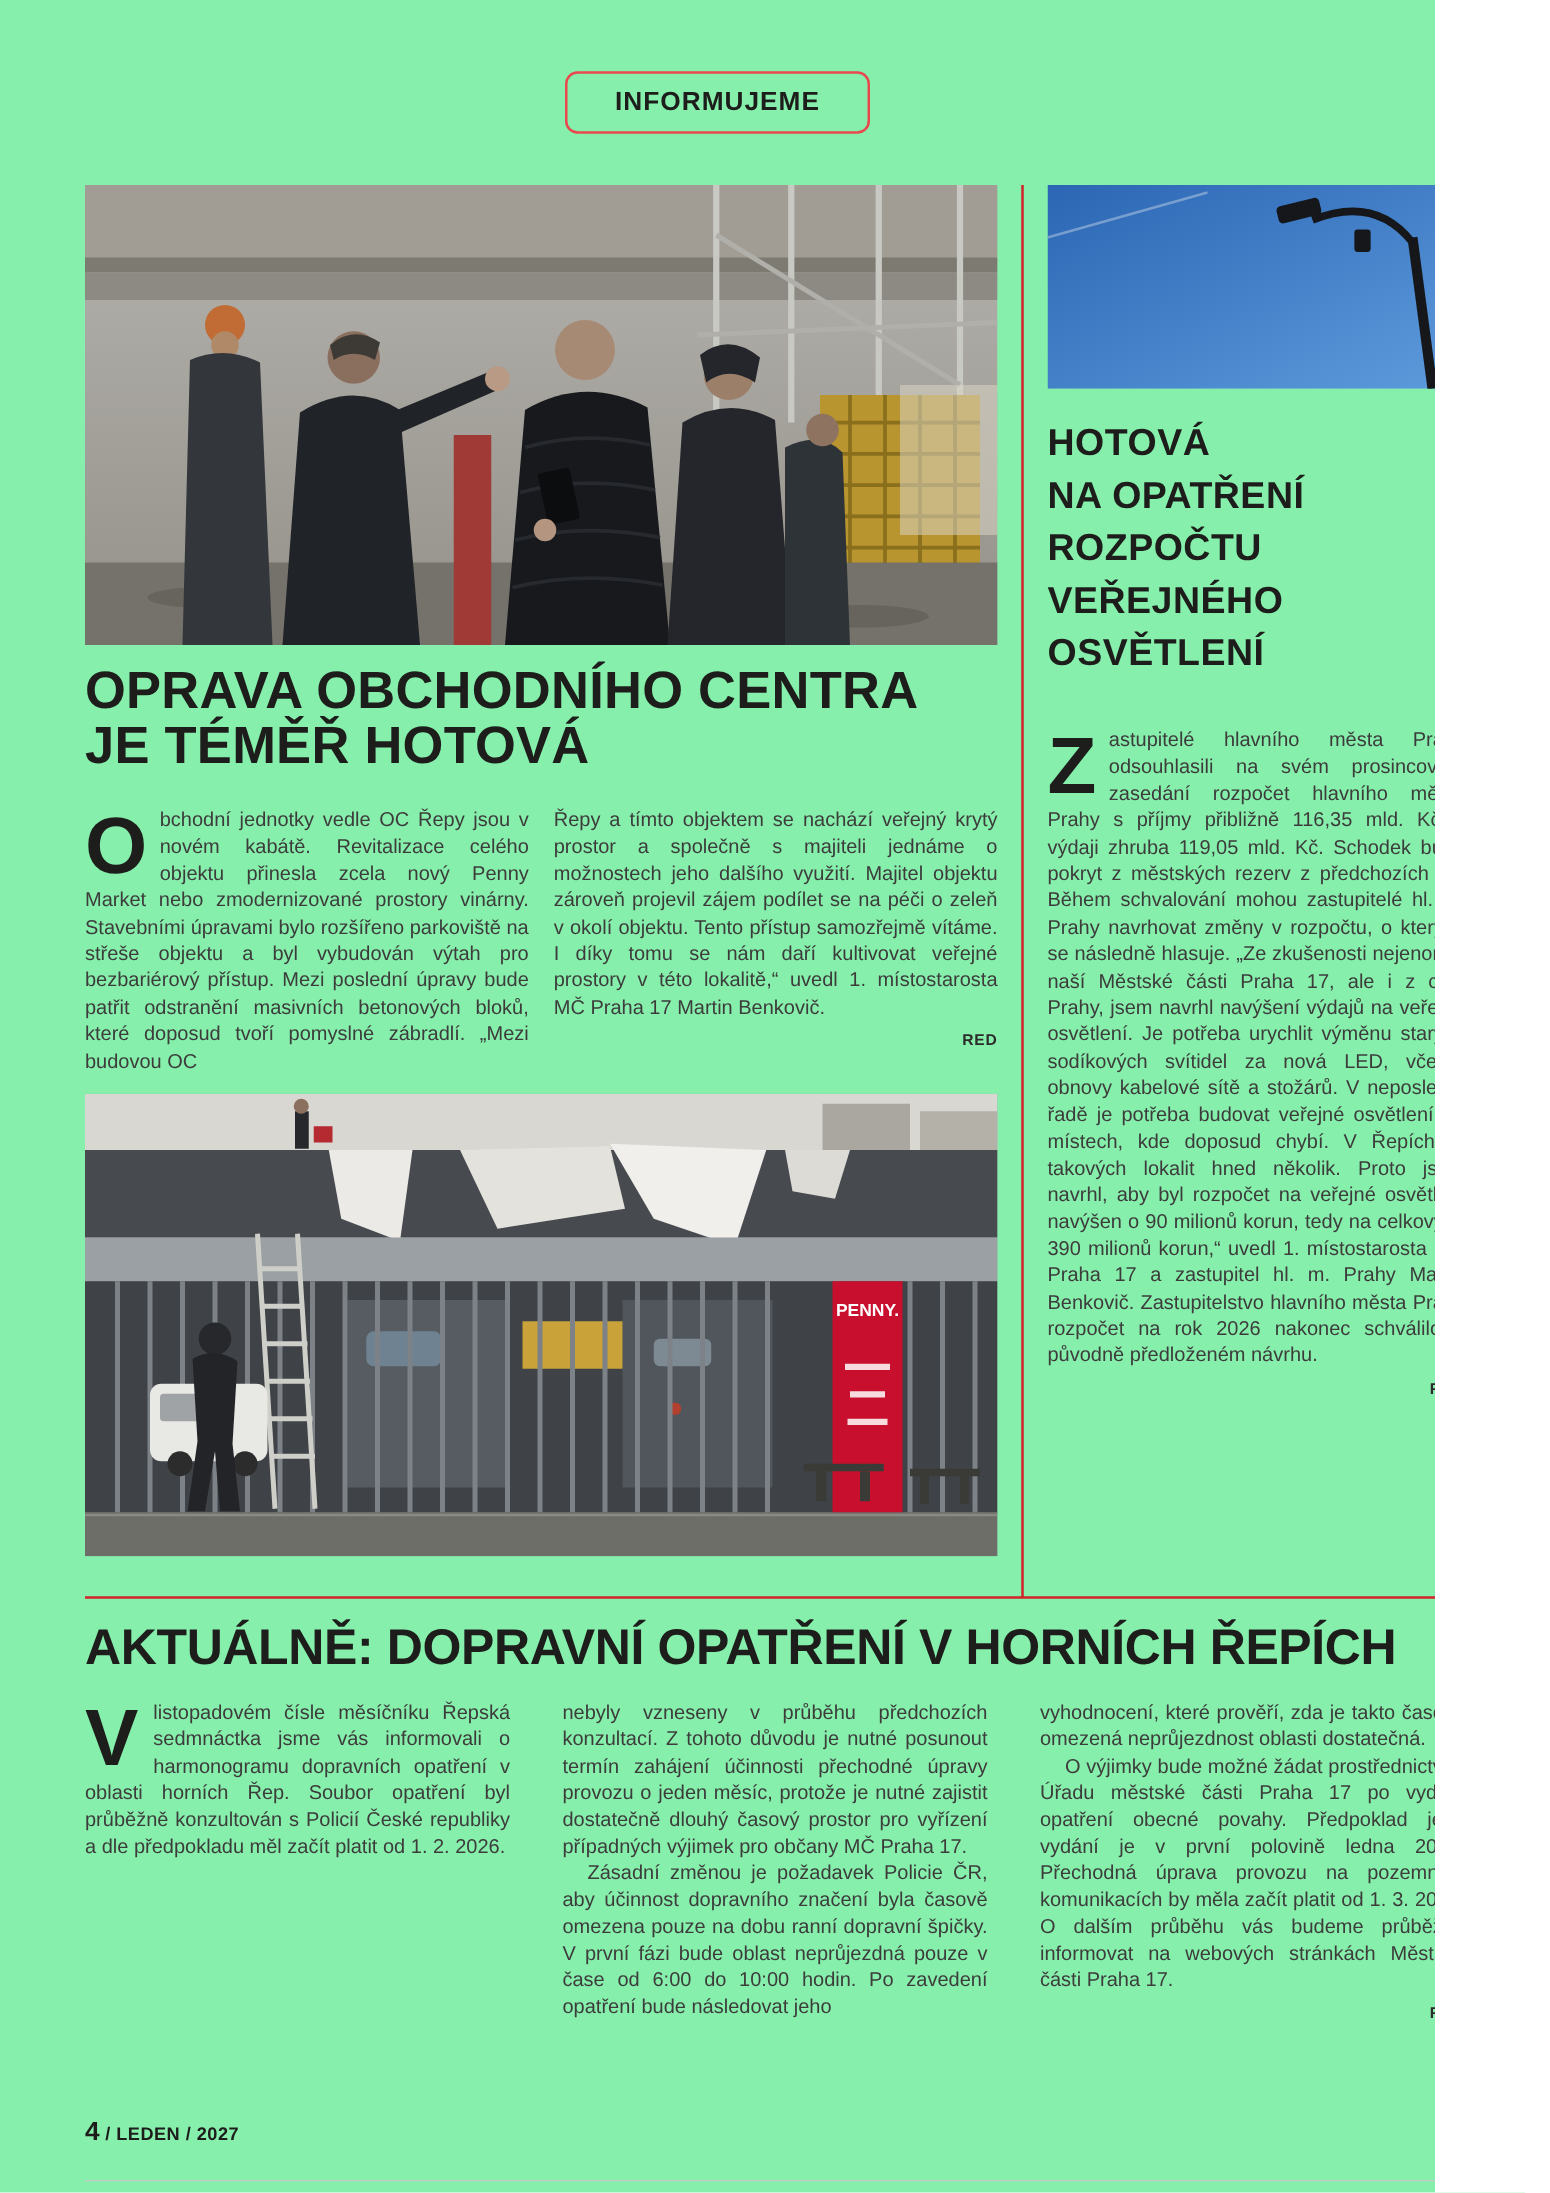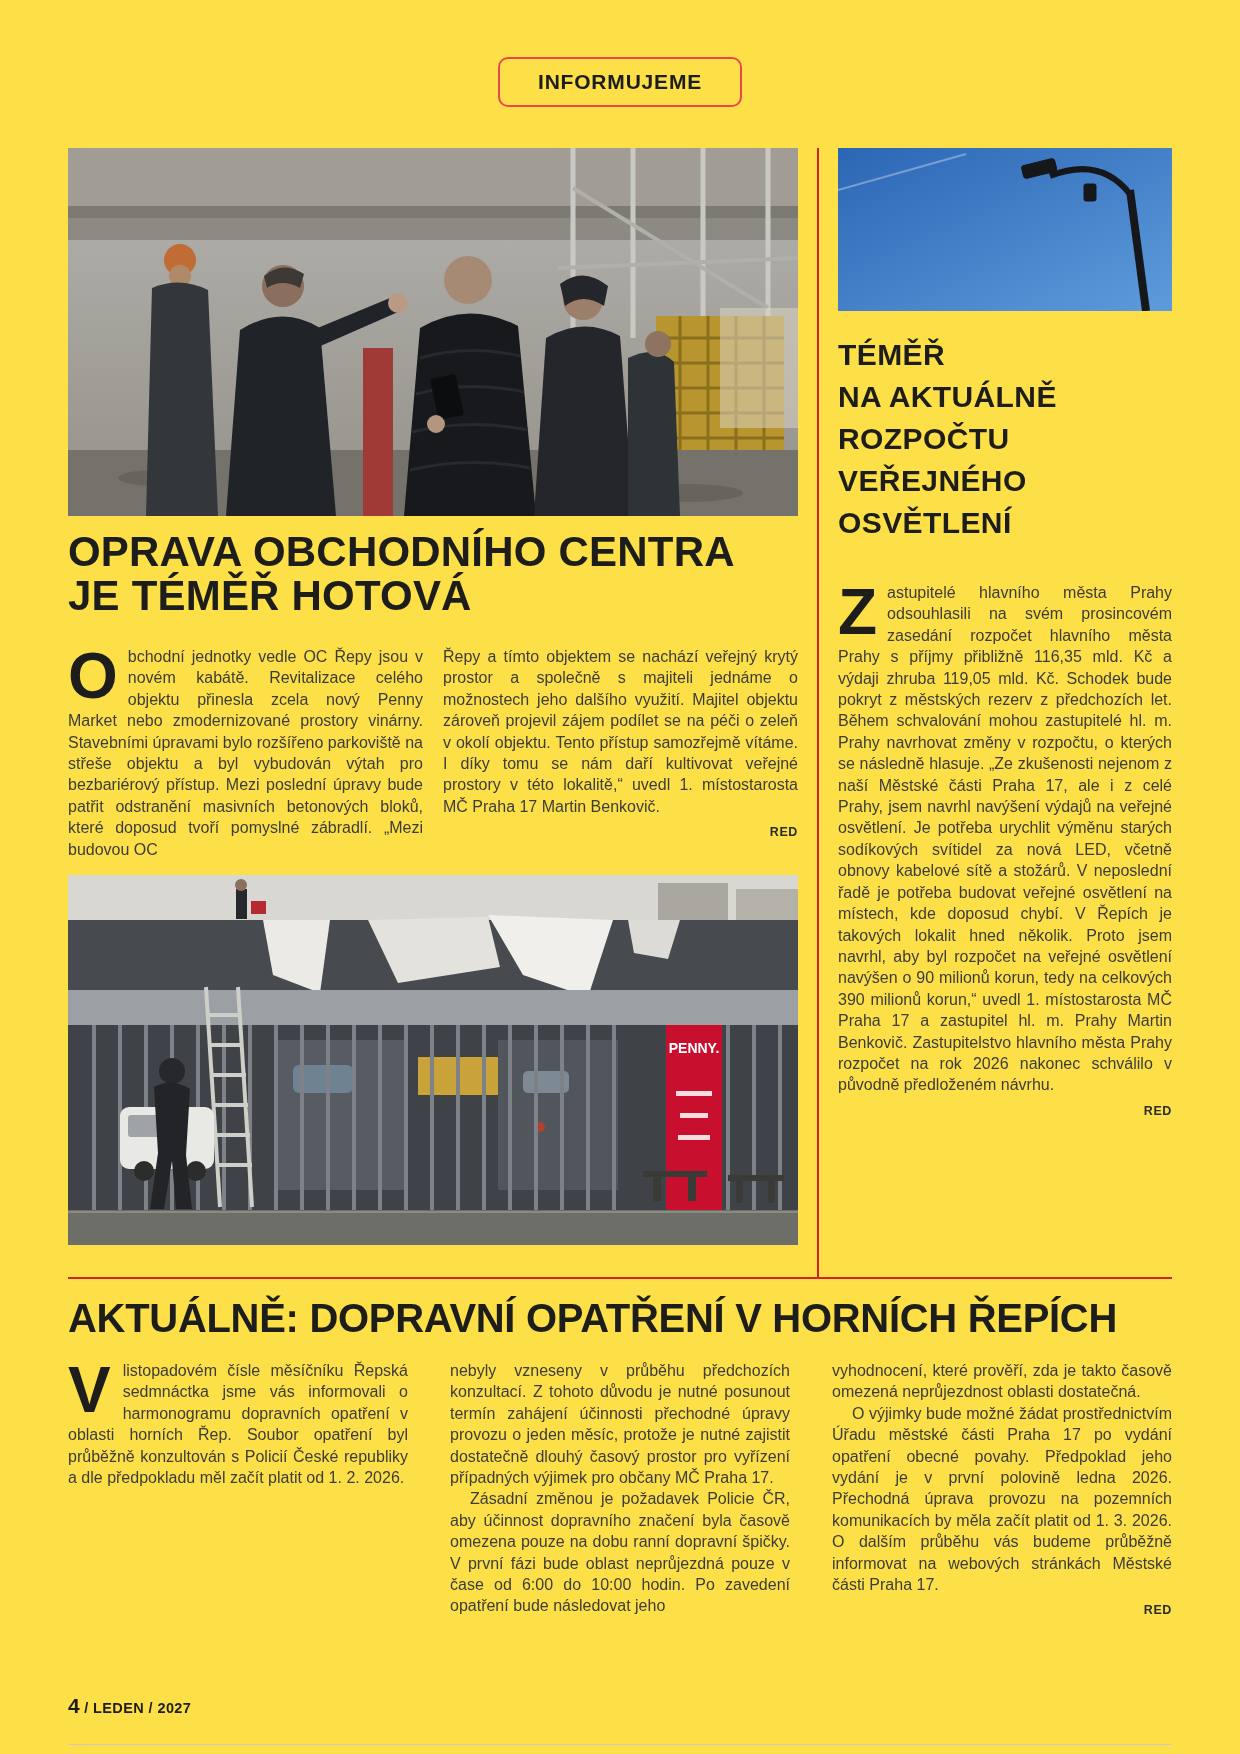--- a/index.html
+++ b/index.html
@@ -1,17 +1,17 @@
 <!DOCTYPE html>
 <html lang="cs"><head>
 <meta charset="utf-8">
 <style>
   html,body{margin:0;padding:0;background:#ffffff;}
   .page{
-    position:relative;width:1240px;height:1754px;background:#fde047;
+    position:relative;width:1148px;height:1754px;background:#86efac;
     font-family:"Liberation Sans","DejaVu Sans",sans-serif;color:#3c3c3b;overflow:hidden;
   }
   
   .badge{
     position:absolute;top:57px;left:50%;transform:translateX(-50%);
     border:2px solid #e9494e;border-radius:10px;padding:11px 38px;
     font-size:21px;font-weight:700;letter-spacing:.8px;color:#1d1d1b;white-space:nowrap;
   }
   
   .photo{position:absolute;display:block;}
@@ -262,22 +262,22 @@
           <rect x="585" y="302" width="8" height="24"></rect>
           <rect x="620" y="302" width="8" height="24"></rect>
         <rect x="660" y="300" width="56" height="6"></rect>
           <rect x="668" y="306" width="7" height="22"></rect>
           <rect x="700" y="306" width="7" height="22"></rect>
       </g>
     </svg>
   </div>
 
   <div class="h2">
-    <div>TÉMĚŘ</div>
-    <div>NA AKTUÁLNĚ</div>
+    <div>HOTOVÁ</div>
+    <div>NA OPATŘENÍ</div>
     <div>ROZPOČTU</div>
     <div>VEŘEJNÉHO</div>
     <div>OSVĚTLENÍ</div>
   </div>
 
   <div class="rightbody bodytext">
     <span class="dropcap">Z</span><span>astupitelé hlavního města Prahy odsouhlasili na svém prosincovém zasedání rozpočet hlavního města Prahy s příjmy přibližně 116,35 mld. Kč a výdaji zhruba 119,05 mld. Kč. Schodek bude pokryt z městských rezerv z předchozích let. Během schvalování mohou zastupitelé hl. m. Prahy navrhovat změny v rozpočtu, o kterých se následně hlasuje. „Ze zkušenosti nejenom z naší Městské části Praha 17, ale i z celé Prahy, jsem navrhl navýšení výdajů na veřejné osvětlení. Je potřeba urychlit výměnu starých sodíkových svítidel za nová LED, včetně obnovy kabelové sítě a stožárů. V neposlední řadě je potřeba budovat veřejné osvětlení na místech, kde doposud chybí. V Řepích je takových lokalit hned několik. Proto jsem navrhl, aby byl rozpočet na veřejné osvětlení navýšen o 90 milionů korun, tedy na celkových 390 milionů korun,“ uvedl 1. místostarosta MČ Praha 17 a zastupitel hl. m. Prahy Martin Benkovič. Zastupitelstvo hlavního města Prahy rozpočet na rok 2026 nakonec schválilo v původně předloženém návrhu.</span>
     <div class="byline">RED</div>
   </div>
 

